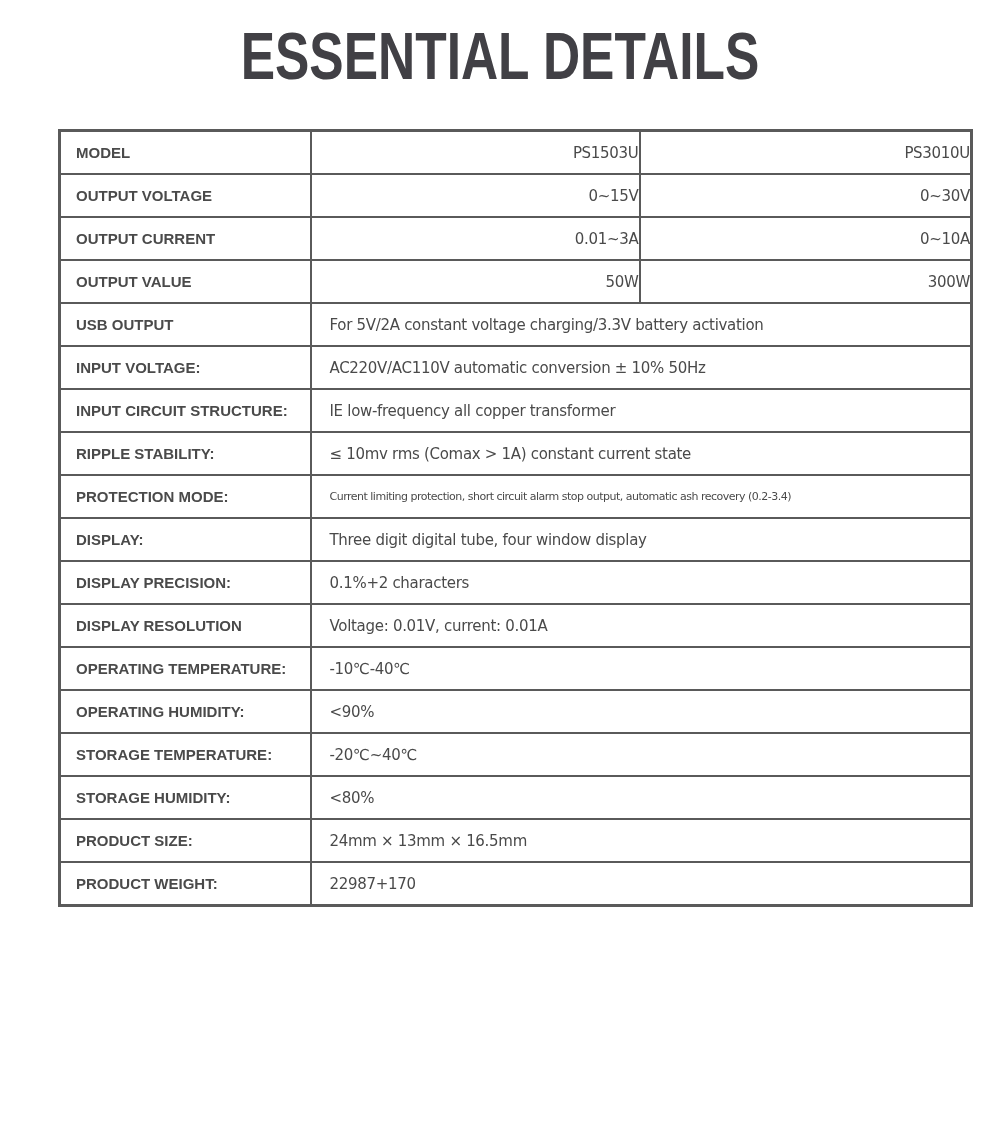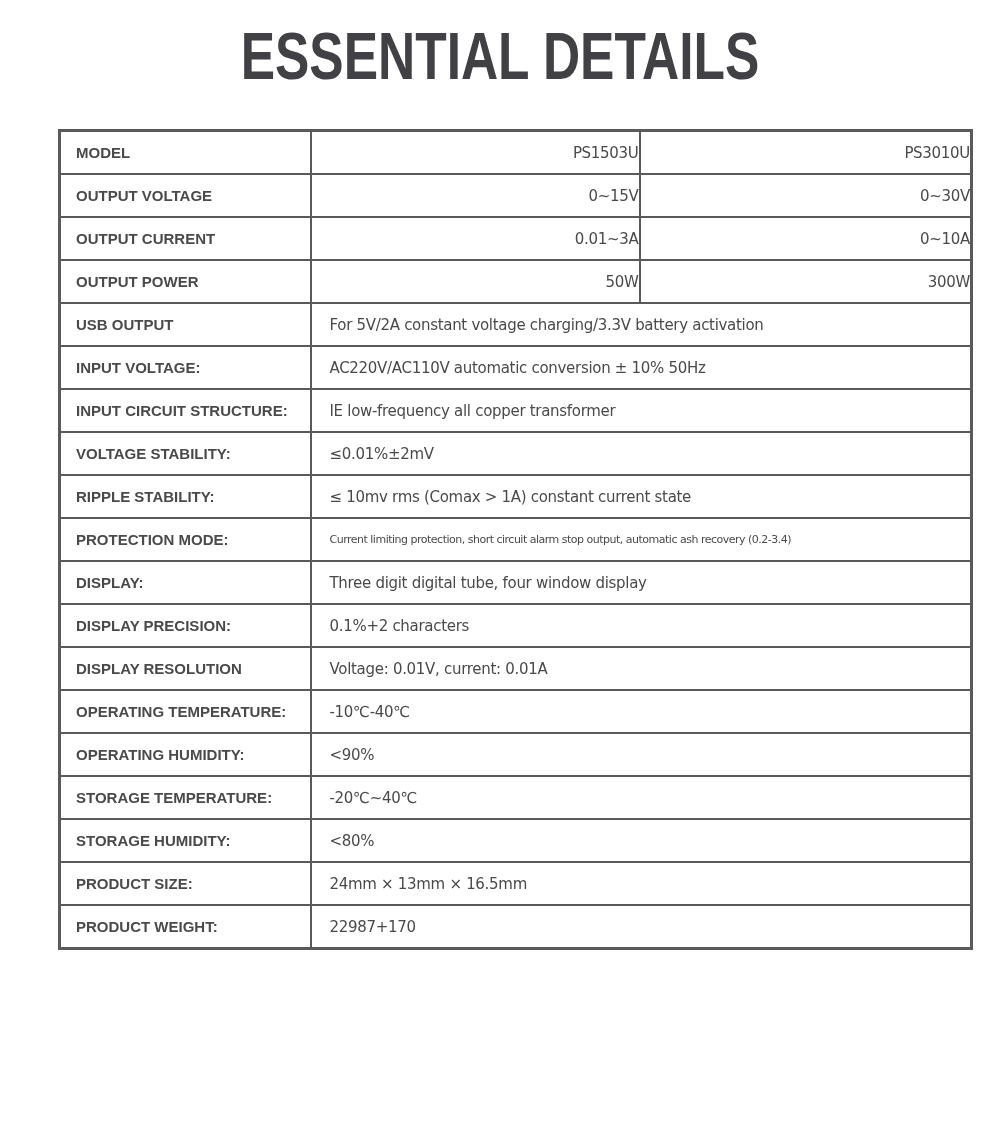--- a/index.html
+++ b/index.html
@@ -54,39 +54,35 @@
       <td class="label">OUTPUT VOLTAGE</td>
       <td class="val center">0~15V</td>
       <td class="val center">0~30V</td>
     </tr>
     <tr>
       <td class="label">OUTPUT CURRENT</td>
       <td class="val center">0.01~3A</td>
       <td class="val center">0~10A</td>
     </tr>
     <tr>
-      <td class="label">OUTPUT POWER</td>
+      <td class="label">OUTPUT VALUE</td>
       <td class="val center">50W</td>
       <td class="val center">300W</td>
     </tr>
     <tr>
       <td class="label">USB OUTPUT</td>
       <td class="val wide" colspan="2">For 5V/2A constant voltage charging/3.3V battery activation</td>
     </tr>
     <tr>
       <td class="label">INPUT VOLTAGE:</td>
       <td class="val wide" colspan="2">AC220V/AC110V automatic conversion ± 10% 50Hz</td>
     </tr>
     <tr>
       <td class="label">INPUT CIRCUIT STRUCTURE:</td>
       <td class="val wide" colspan="2">IE low-frequency all copper transformer</td>
-    </tr>
-    <tr>
-      <td class="label">VOLTAGE STABILITY:</td>
-      <td class="val wide" colspan="2">≤0.01%±2mV</td>
     </tr>
     <tr>
       <td class="label">RIPPLE STABILITY:</td>
       <td class="val wide" colspan="2">≤ 10mv rms (Comax &gt; 1A) constant current state</td>
     </tr>
     <tr>
       <td class="label">PROTECTION MODE:</td>
       <td class="val wide" colspan="2" style="font-size:11px;letter-spacing:-0.5px;">Current limiting protection, short circuit alarm stop output, automatic ash recovery (0.2-3.4)</td>
     </tr>
     <tr>

